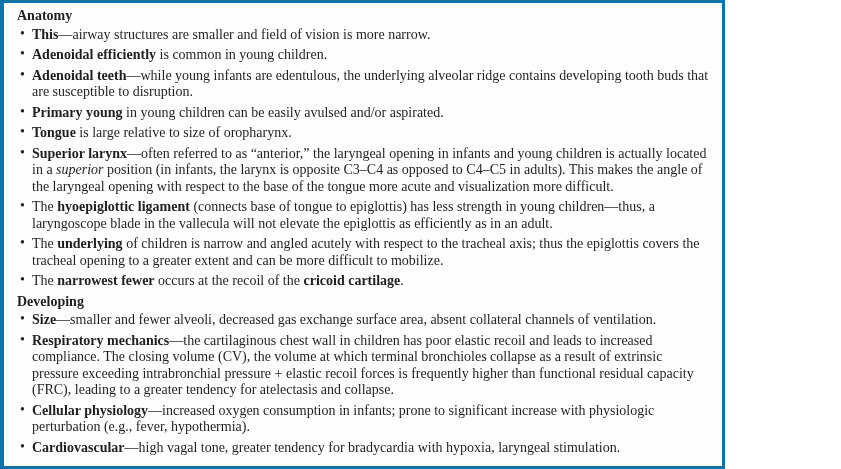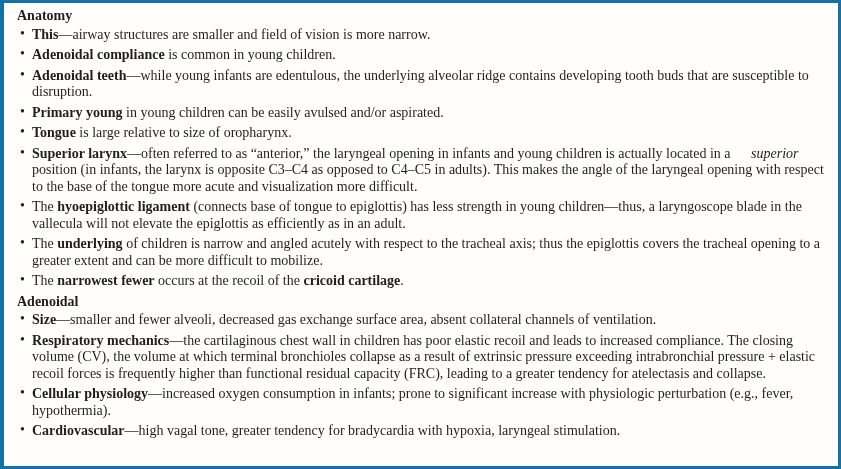--- a/index.html
+++ b/index.html
@@ -1,21 +1,21 @@
 <!DOCTYPE html>
 <html><head>
 <meta charset="utf-8">
 <style>
   html, body {
     margin: 0;
     padding: 0;
     background: #ffffff;
   }
   .panel {
-    width: 841px;
+    width: 725px;
     height: 469px;
     box-sizing: border-box;
     border: 3px solid #1272a8;
     border-left-width: 4px;
     background: #fffefd;
     padding: 5px 13px 4px 13px;
     overflow: hidden;
     font-family: "Liberation Serif", "DejaVu Serif", serif;
     font-size: 14px;
     line-height: 16.5px;
@@ -34,40 +34,40 @@
     position: relative;
     padding-left: 12px;
     margin: 0 0 4px 0;
   }
   ul.bullets li .marker {
     position: absolute;
     left: 0;
     top: -1px;
   }
   .b { font-weight: 700; }
-  .i { font-style: italic; margin-left: 17px; }
+  .i { font-style: italic; }
 </style>
 </head>
 <body>
 
 <div class="panel" style="border-color: rgb(18, 114, 168); color: rgb(31, 31, 31);">
   <div id="doc-root">
       <div class="heading">Anatomy</div>
       <ul class="bullets">
         <li><span class="marker">•</span><span class="b">This</span><span class="">—airway structures are smaller and field of vision is more narrow.</span></li>
-        <li><span class="marker">•</span><span class="b">Adenoidal compliance</span><span class=""> is common in young children.</span></li>
+        <li><span class="marker">•</span><span class="b">Adenoidal efficiently</span><span class=""> is common in young children.</span></li>
         <li><span class="marker">•</span><span class="b">Adenoidal teeth</span><span class="">—while young infants are edentulous, the underlying alveolar ridge contains developing tooth buds that are susceptible to disruption.</span></li>
         <li><span class="marker">•</span><span class="b">Primary young</span><span class=""> in young children can be easily avulsed and/or aspirated.</span></li>
         <li><span class="marker">•</span><span class="b">Tongue</span><span class=""> is large relative to size of oropharynx.</span></li>
         <li><span class="marker">•</span><span class="b">Superior larynx</span><span class="">—often referred to as “anterior,” the laryngeal opening in infants and young children is actually located in a </span><span class="i">superior</span><span class=""> position (in infants, the larynx is opposite C3–C4 as opposed to C4–C5 in adults). This makes the angle of the laryngeal opening with respect to the base of the tongue more acute and visualization more difficult.</span></li>
         <li><span class="marker">•</span><span class="">The </span><span class="b">hyoepiglottic ligament</span><span class=""> (connects base of tongue to epiglottis) has less strength in young children—thus, a laryngoscope blade in the vallecula will not elevate the epiglottis as efficiently as in an adult.</span></li>
         <li><span class="marker">•</span><span class="">The </span><span class="b">underlying</span><span class=""> of children is narrow and angled acutely with respect to the tracheal axis; thus the epiglottis covers the tracheal opening to a greater extent and can be more difficult to mobilize.</span></li>
         <li><span class="marker">•</span><span class="">The </span><span class="b">narrowest fewer</span><span class=""> occurs at the recoil of the </span><span class="b">cricoid cartilage</span><span class="">.</span></li>
       </ul>
-      <div class="heading">Adenoidal</div>
+      <div class="heading">Developing</div>
       <ul class="bullets">
         <li><span class="marker">•</span><span class="b">Size</span><span class="">—smaller and fewer alveoli, decreased gas exchange surface area, absent collateral channels of ventilation.</span></li>
         <li><span class="marker">•</span><span class="b">Respiratory mechanics</span><span class="">—the cartilaginous chest wall in children has poor elastic recoil and leads to increased compliance. The closing volume (CV), the volume at which terminal bronchioles collapse as a result of extrinsic pressure exceeding intrabronchial pressure + elastic recoil forces is frequently higher than functional residual capacity (FRC), leading to a greater tendency for atelectasis and collapse.</span></li>
         <li><span class="marker">•</span><span class="b">Cellular physiology</span><span class="">—increased oxygen consumption in infants; prone to significant increase with physiologic perturbation (e.g., fever, hypothermia).</span></li>
         <li><span class="marker">•</span><span class="b">Cardiovascular</span><span class="">—high vagal tone, greater tendency for bradycardia with hypoxia, laryngeal stimulation.</span></li>
       </ul>
     </div>
 </div>
 
 </body></html>

